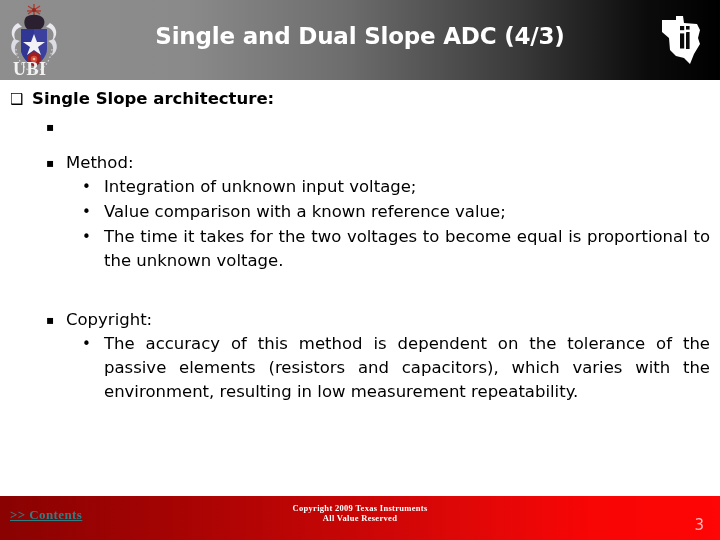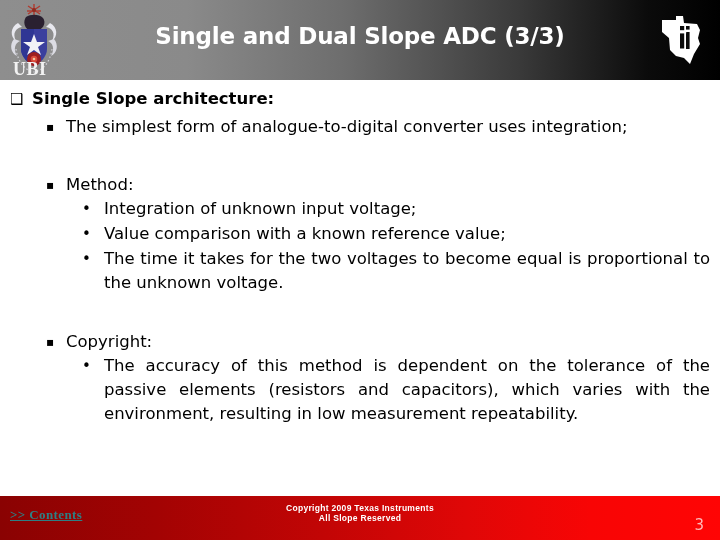--- a/index.html
+++ b/index.html
@@ -158,21 +158,21 @@
     font-weight: bold;
     color: #2e7f84;
     letter-spacing: 0.4px;
   }
   .copyright {
     position: absolute;
     left: 230px;
     top: 7px;
     width: 260px;
     text-align: center;
-    font-family: Liberation Sans, sans-serif;
+    font-family: Liberation Serif, serif;
     font-size: 8.5px;
     font-weight: bold;
     color: #ffffff;
     line-height: 10px;
     letter-spacing: 0.3px;
   }
   .weburl {
     position: absolute;
     left: 230px;
     top: 46px;
@@ -225,21 +225,21 @@
 
         <circle cx="28" cy="58" r="7" fill="#9d1f1f"></circle>
         <circle cx="28" cy="58" r="3.3" fill="#d94a3a"></circle>
         <circle cx="28" cy="58" r="1.3" fill="#f0c8a0"></circle>
 
         <path d="M10 48 C12 62 20 70 28 71 C36 70 44 62 46 48" stroke="#cfcfd6" stroke-width="1.2" fill="none" stroke-dasharray="1.6 2.2"></path>
       </svg>
     </div>
     <div class="ubi-label">UBI</div>
 
-    <div class="slide-title">Single and Dual Slope ADC (3/3)</div>
+    <div class="slide-title">Single and Dual Slope ADC (4/3)</div>
 
     <div class="ti-logo">
       <svg width="50" height="52" viewBox="0 0 50 52" xmlns="http://www.w3.org/2000/svg">
 
         <path fill="#ffffff" d="M6 6 L20 6 L20 2 L27 2 L28 9 L41 10 L44 16 L42 24 L44 30 L38 40 L34 50 L28 44 L20 42 L14 36 L13 24 L6 18 Z"></path>
 
         <g fill="#0a0a0a">
           <rect x="24" y="12" width="4.2" height="4.2"></rect>
           <rect x="24" y="18.5" width="4.2" height="16"></rect>
           <rect x="30" y="12" width="3.6" height="3.6"></rect>
@@ -254,21 +254,20 @@
 
   <div class="content">
 
     <div class="lvl1">
       <span class="mk">❑</span>
       <span>Single Slope architecture:</span>
     </div>
 
     <div class="lvl2">
       <span class="mk">▪</span>
-      <span>The simplest form of analogue-to-digital converter uses integration;</span>
     </div>
 
     <div class="gap-md"></div>
 
     <div class="lvl2 nojust">
       <span class="mk">▪</span>
       <span>Method:</span>
     </div>
 
     <div class="lvl3 nojust">
@@ -297,19 +296,19 @@
       <span class="mk">•</span>
       <span>The accuracy of this method is dependent on the tolerance of the passive elements (resistors and capacitors), which varies with the environment, resulting in low measurement repeatability.</span>
     </div>
 
   </div>
 
   <div class="footer">
     <a class="contents-link" href="#">&gt;&gt; Contents</a>
     <div class="copyright">
       <div>Copyright 2009 Texas Instruments</div>
-      <div>All Slope Reserved</div>
+      <div>All Value Reserved</div>
     </div>
     <div class="weburl">www.msp430.ubi.pt</div>
     <div class="page-number">3</div>
   </div>
 
 </div>
 
 </body></html>

